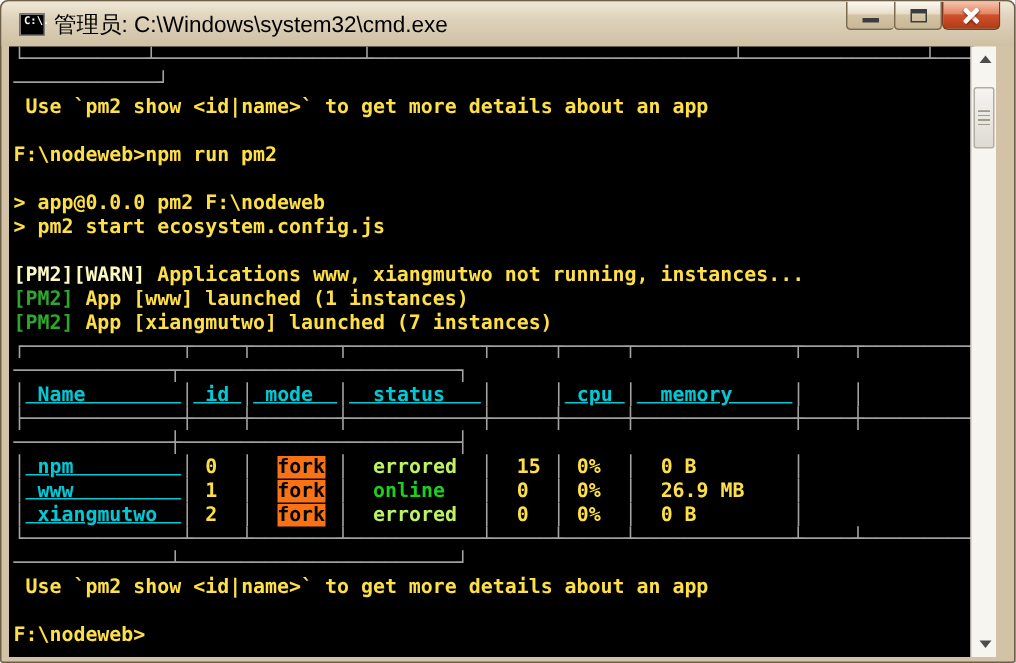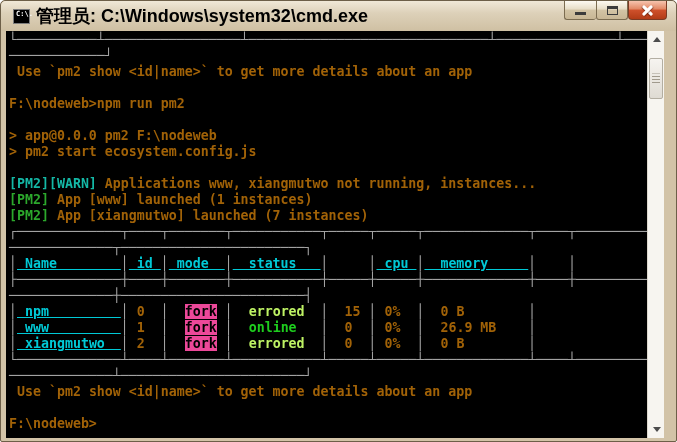--- a/index.html
+++ b/index.html
@@ -5,49 +5,49 @@
   html,body{margin:0;padding:0;background:#fff;}
   body{width:677px;height:442px;overflow:hidden;font-family:"Liberation Sans",sans-serif;}
   .win{position:relative;width:675px;height:440px;background:#d2c3a7;border:1px solid #6d5f48;
        border-radius:5px 5px 2px 2px;box-sizing:content-box;}
   
   .titlebar{position:absolute;left:0;top:0;width:100%;height:30px;
     background:linear-gradient(#f0e8d7 0%,#ddd1b9 40%,#cfc0a3 100%);
     border-radius:5px 5px 0 0;display:flex;align-items:center;}
   .cmd-icon{width:17px;height:15px;margin-left:12px;background:#000;border:1px solid #7d7d7d;
     color:#fff;font:bold 7px "DejaVu Sans Mono",monospace;line-height:8px;padding-left:2px;box-sizing:border-box;flex:0 0 auto;}
-  .title-text{margin-left:6px;font-size:18px;color:#000;white-space:nowrap;font-weight:bold;}
+  .title-text{margin-left:6px;font-size:15px;color:#000;white-space:nowrap;}
   .win-buttons{position:absolute;right:9px;top:0;display:flex;}
   .wbtn{height:19px;border:1px solid #7b6c50;border-top:none;
     background:linear-gradient(#fdfaf2,#e7ddc7 45%,#d3c4a5 50%,#c8b795);
     display:flex;align-items:center;justify-content:center;position:relative;box-sizing:border-box;}
   .wbtn.min{width:32px;border-radius:0 0 3px 3px;border-right:none;}
   .wbtn.max{width:32px;border-radius:0 0 3px 3px;}
   .wbtn.close{width:39px;border-radius:0 0 4px 4px;border-color:#7a3a24;
     background:linear-gradient(#f6c4ae 0%,#e18764 45%,#cf512c 50%,#b23b16 100%);}
   .min-glyph{width:11px;height:3px;background:#3c3c3c;margin-top:7px;}
   .max-glyph{width:11px;height:9px;border:1px solid #3c3c3c;border-top:3px solid #3c3c3c;box-sizing:border-box;}
   .close-glyph{position:relative;width:15px;height:15px;}
   .close-glyph::before,.close-glyph::after{content:"";position:absolute;left:1px;top:6px;width:13px;height:3px;
     background:#fff;border-radius:1px;box-shadow:0 1px 1px rgba(90,20,0,.55);}
   .close-glyph::before{transform:rotate(45deg);}
   .close-glyph::after{transform:rotate(-45deg);}
   
   .terminal{position:absolute;left:5px;top:30px;width:643px;height:407px;background:#000;
     overflow:hidden;padding:1px 0 0 3px;box-sizing:border-box;cursor:text;}
   .term{font-family:"DejaVu Sans Mono",monospace;font-size:13.28px;font-weight:bold;line-height:16px;}
   .tline{white-space:pre-wrap;word-break:break-all;width:640px;min-height:16px;}
-  .c-fg{color:#a16207;}
+  .c-fg{color:#fde047;}
   .c-border{color:#a2a2a2;}
   .c-cyan{color:#00c9d6;text-decoration:underline;}
   .c-green{color:#2ca82c;}
   .c-bgreen{color:#1ecd1e;text-align:center;}
   .c-red{color:#bef264;}
-  .c-yellow{color:#14b8a6;margin-top:20px;}
-  .c-inv{background:#ec4899;color:#000000;}
+  .c-yellow{color:#fef9c3;margin-top:20px;}
+  .c-inv{background:#f97316;color:#000000;}
   
   .scrollbar{position:absolute;top:30px;right:12px;width:17px;height:407px;background:#f7f5f0;
     border-left:1px solid #ddd8cd;box-sizing:border-box;}
   .sb-btn{position:absolute;left:0;width:17px;height:17px;display:flex;align-items:center;justify-content:center;}
   .sb-up{top:0;}
   .sb-down{bottom:0;}
   .tri-up{width:0;height:0;border-left:4px solid transparent;border-right:4px solid transparent;border-bottom:5px solid #4c4c4c;}
   .tri-down{width:0;height:0;border-left:4px solid transparent;border-right:4px solid transparent;border-top:5px solid #4c4c4c;}
   .sb-thumb{position:absolute;left:1px;top:27px;width:14px;height:41px;
     background:linear-gradient(#f6f4f0,#dfdbd3);border:1px solid #b3aea2;border-radius:2px;box-sizing:border-box;}

